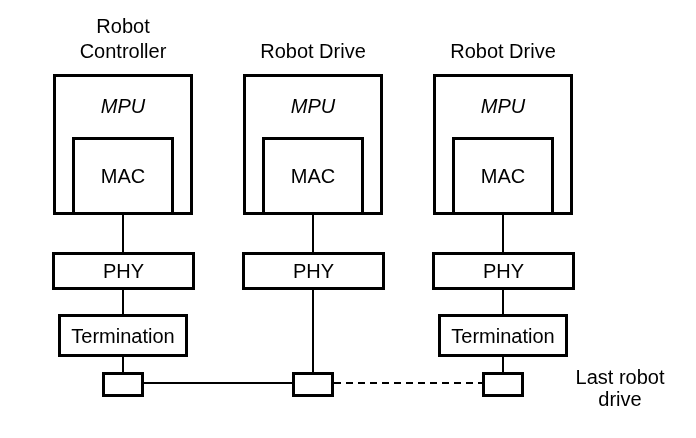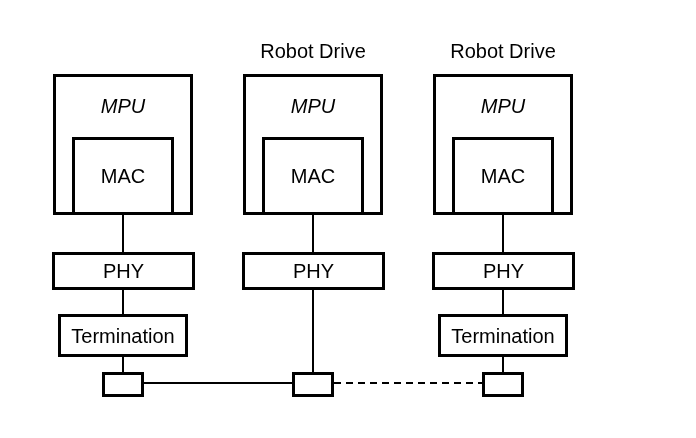--- a/index.html
+++ b/index.html
@@ -79,20 +79,22 @@
   <div class="vline" style="left:312px; top:215px; height:37px;"></div>
   <div class="vline" style="left:312px; top:290px; height:82px;"></div>
 
   <div class="vline" style="left:502px; top:215px; height:37px;"></div>
   <div class="vline" style="left:502px; top:290px; height:24px;"></div>
   <div class="vline" style="left:502px; top:357px; height:15px;"></div>
 
   <div class="hline" style="left:144px; top:382px; width:148px;"></div>
   <div class="hline-dashed" style="left:334px; top:382px; width:148px;"></div>
 
+  <div class="title" style="left:43px; top:14px; width:160px;">Robot
+Controller</div>
   <div class="title" style="left:233px; top:39px; width:160px;">Robot Drive</div>
   <div class="title" style="left:423px; top:39px; width:160px;">Robot Drive</div>
 
   <div class="box block" style="left:53px; top:74px; width:140px; height:141px;">
     <div class="mpu-label-area">MPU</div>
   </div>
   <div class="box" style="left:72px; top:137px; width:102px; height:78px;">
     <span>MAC</span>
   </div>
   <div class="box" style="left:52px; top:252px; width:143px; height:38px;">
@@ -121,14 +123,16 @@
     <span>MAC</span>
   </div>
   <div class="box" style="left:432px; top:252px; width:143px; height:38px;">
     <span>PHY</span>
   </div>
   <div class="box" style="left:438px; top:314px; width:130px; height:43px;">
     <span>Termination</span>
   </div>
   <div class="box" style="left:482px; top:372px; width:42px; height:25px;"></div>
 
+  <div class="note" style="left:550px; top:366px; width:140px;">Last robot
+drive</div>
 
 </div>
 
 </body></html>

